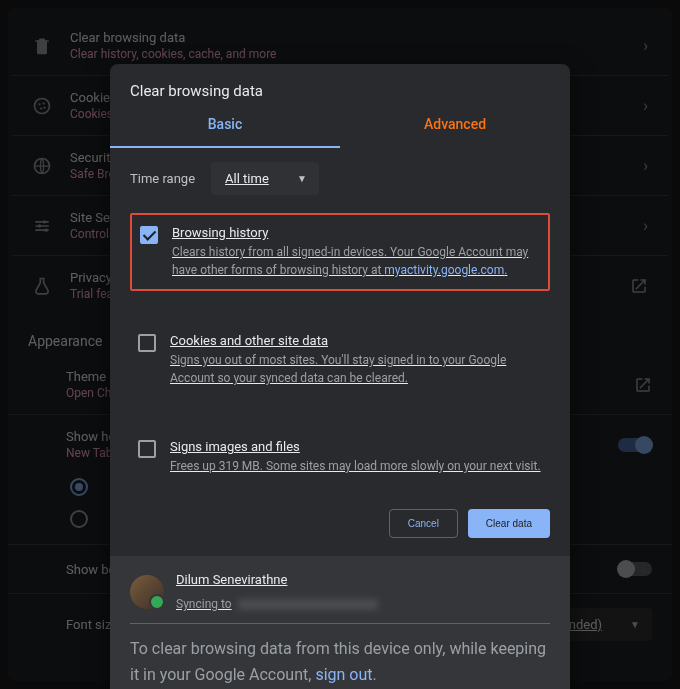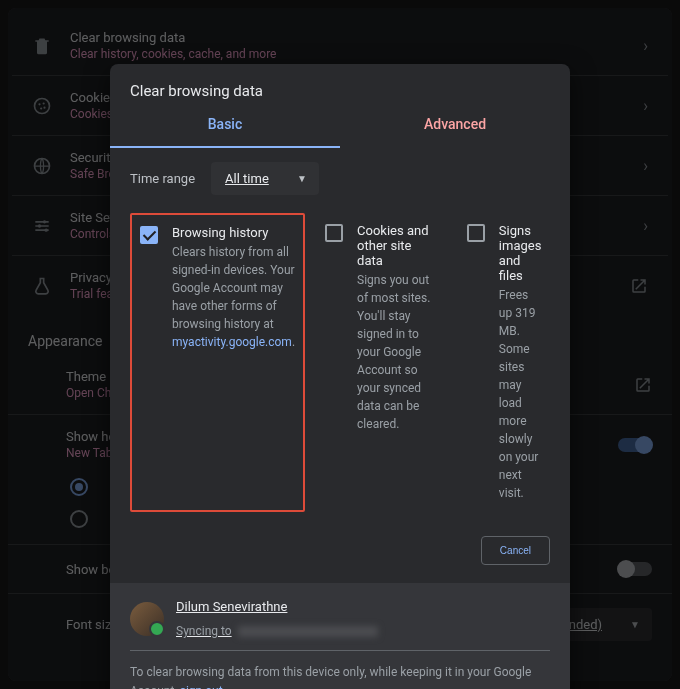--- a/index.html
+++ b/index.html
@@ -88,35 +88,35 @@
     font-size: 15px;
   }
   .tabs {
     display:flex; margin-top: 2px;
   }
   .tab {
     flex:1; text-align:center;
     padding: 14px 0;
     font-size: 14px;
     font-weight: 500;
-    color: #fca5a5;
+    color: #f97316;
     border-bottom: 2px solid transparent;
     cursor: pointer;
   }
   .tab.active { color: #8ab4f8; border-bottom-color:#8ab4f8; }
   .dialog-body { padding: 14px 20px 20px; }
   .timerange-row { display:flex; align-items:center; gap: 16px; margin-bottom: 18px; }
   .timerange-row .label { color:#bdc1c6; font-size:13px; }
   .select {
     background:#303134; color:#e8eaed; border:none;
     padding: 9px 50px 9px 14px; border-radius:4px;
     font-size:13px; position:relative; display:inline-flex; align-items:center; gap:30px;text-decoration:underline;
   }
   .select .caret { font-size:10px; color:#bdc1c6; position:absolute; right:12px; }
-  .opt-list { display:flex; flex-direction:row; gap:12px; }
+  .opt-list { display:flex; flex-direction:column; gap:32px;text-decoration:underline; }
   .opt {
     display:flex; gap:14px; align-items:flex-start;
     padding: 10px 8px;
   }
   .opt .cb {
     width:18px; height:18px; border:2px solid #9aa0a6; border-radius:2px;
     flex-shrink:0; margin-top:1px; position:relative;
   }
   .opt .cb.checked { background:#8ab4f8; border-color:#8ab4f8; }
   .opt .cb.checked::after {
@@ -153,21 +153,21 @@
   .avatar::after {
     content:""; position:absolute; right:-1px; bottom:-1px; width:12px; height:12px;
     border-radius:50%; background:#34a853; border:2px solid #35363a;
   }
   .pname { font-size:13px; color:#e8eaed; }
   .psync { font-size:12px; color:#9aa0a6; margin-top:10px; display:flex; align-items:center; gap:6px;}
   .blur {
     display:inline-block; width:140px; height:11px;
     background:#4b4c50; filter:blur(3px); border-radius:2px;
   }
-  .footnote { font-size:12px; color:#9aa0a6; line-height:1.6; padding-top:12px; }
+  .footnote { font-size:16px; color:#9aa0a6; line-height:1.6; padding-top:12px; }
   .footnote a { color:#8ab4f8; text-decoration:none; }
 </style>
 </head>
 <body>
 
 <div class="bg-panel">
 
   <div class="settings-list" id="bg-rows">
       <div class="settings-row">
         <div class="icon"><svg viewBox="0 0 24 24">
@@ -316,20 +316,21 @@
           <div class="cb"></div>
           <div class="ot">
             <div class="otitle">Signs images and files</div>
             <div class="odesc"><span>Frees up 319 MB. Some sites may load more slowly on your next visit.</span></div>
           </div>
         </div>
       </div>
   </div>
   <div class="dialog-actions">
     <button class="btn btn-outline">Cancel</button>
+    <button class="btn btn-primary">Clear data</button>
   </div>
   <div class="dialog-footer">
     <div class="profile">
       <div class="avatar"></div>
       <div>
         <div class="pname">Dilum Senevirathne</div>
         <div class="psync">
           <span>Syncing to</span>
           <span class="blur"></span>
         </div>

